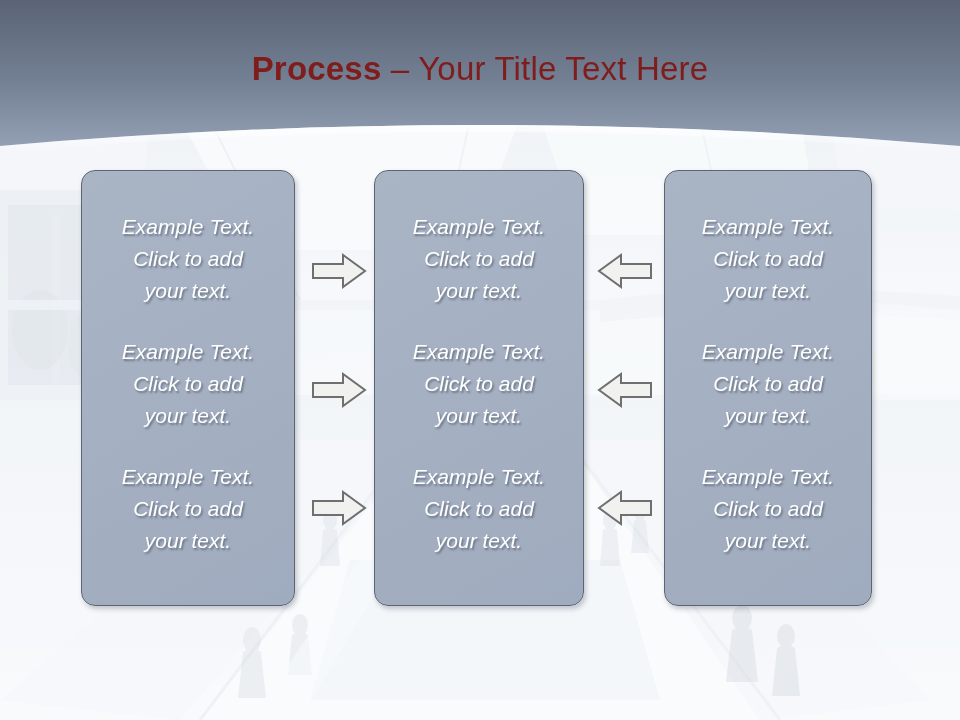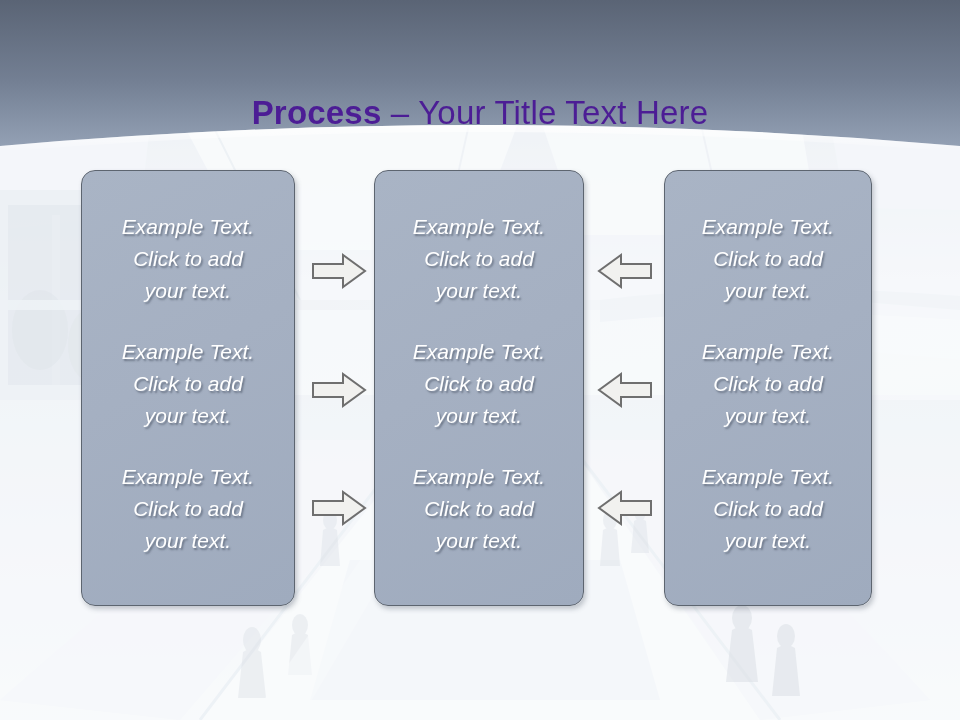--- a/index.html
+++ b/index.html
@@ -41,24 +41,23 @@
   .header-band svg { position:absolute; left:0; top:0; }
 
   .title {
     position: absolute;
     left: 0;
     top: 48px;
     width: 960px;
     text-align: center;
     font-size: 33px;
     line-height: 42px;
-    color: #4c1d95;
+    color: #7f1d1d;
     letter-spacing: 0.2px;
     white-space: nowrap;
-    margin-top: 44px;
   }
   .title .strong { font-weight: bold; }
   .title .rest { font-weight: normal; }
 
   
   .pbox {
     position: absolute;
     top: 170px;
     height: 436px;
     border-radius: 14px;

